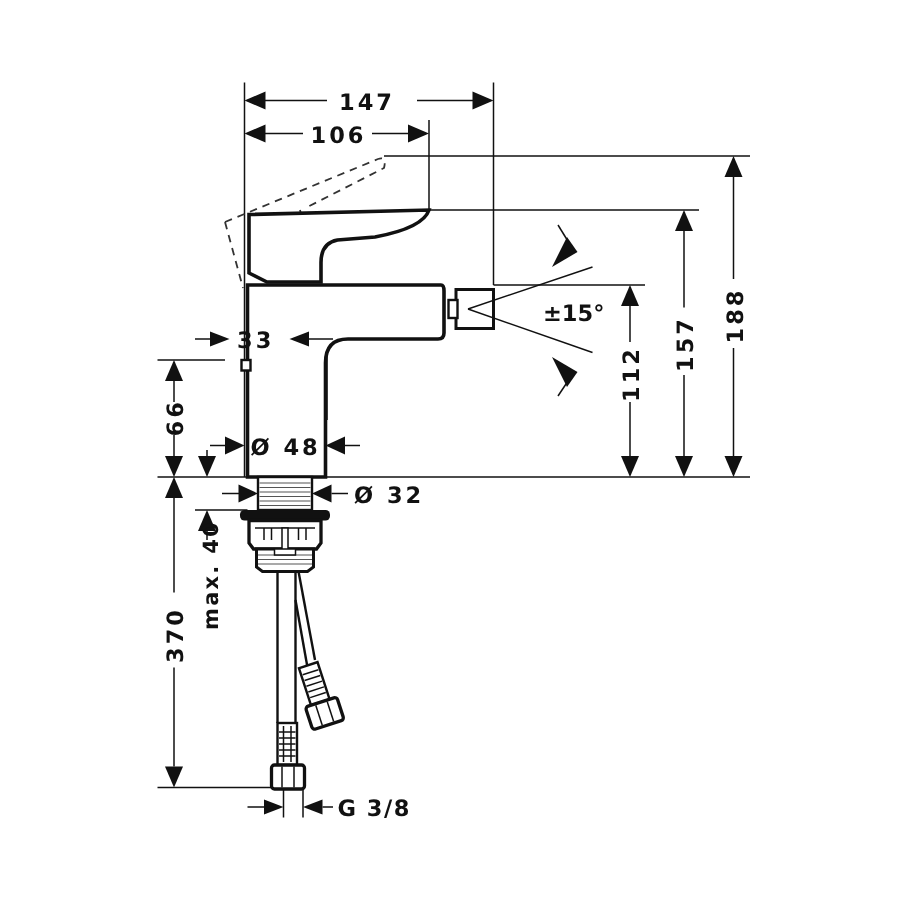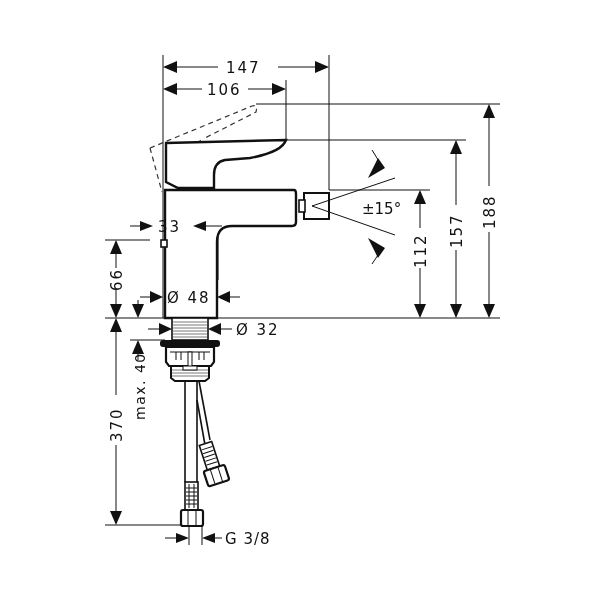--- a/index.html
+++ b/index.html
@@ -1,17 +1,17 @@
 <!DOCTYPE html>
 <html><head>
 <meta charset="utf-8">
 <style>
   html, body { margin: 0; padding: 0; background: #ffffff; }
   body { width: 603px; height: 603px; overflow: hidden; }
-  .canvas { position: relative; width: 603px; height: 465px; background: #ffffff; }
+  .canvas { position: relative; width: 603px; height: 465px; background: #ffffff; font-weight: bold; }
   svg { position: absolute; left: 0; top: 0; }
   svg text { font-family: "DejaVu Sans", sans-serif; fill: #111111; }
   .dim { font-size: 15px; letter-spacing: 2px; }
   .thin { stroke: #111; stroke-width: 1; fill: none; }
   .thick { stroke: #111; stroke-width: 2.4; fill: #fff; }
   .dash { stroke: #333; stroke-width: 1.2; fill: none; stroke-dasharray: 5 4; }
   .arr { fill: #111; stroke: none; }
 </style>
 </head>
 <body>

